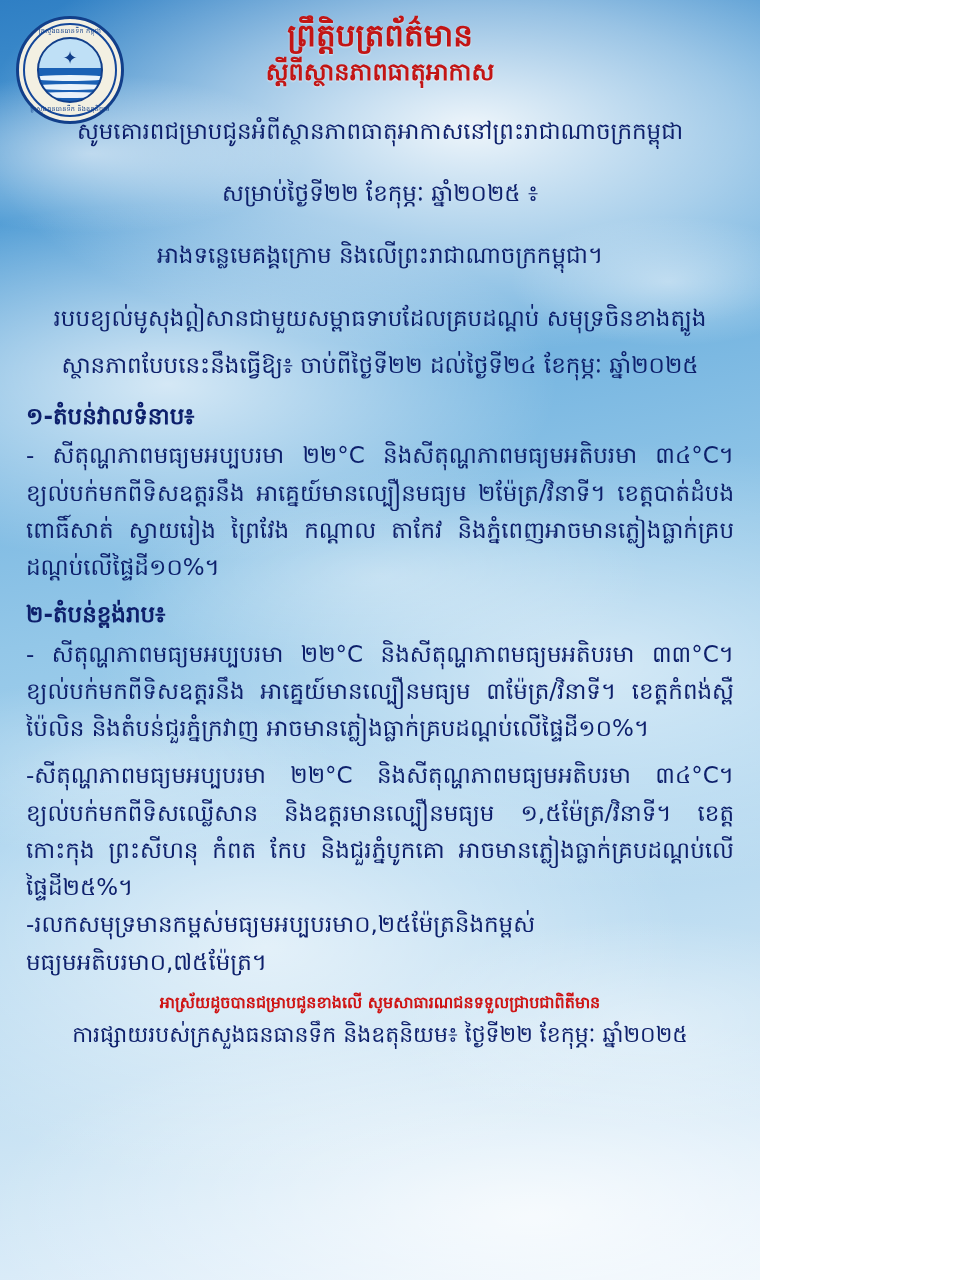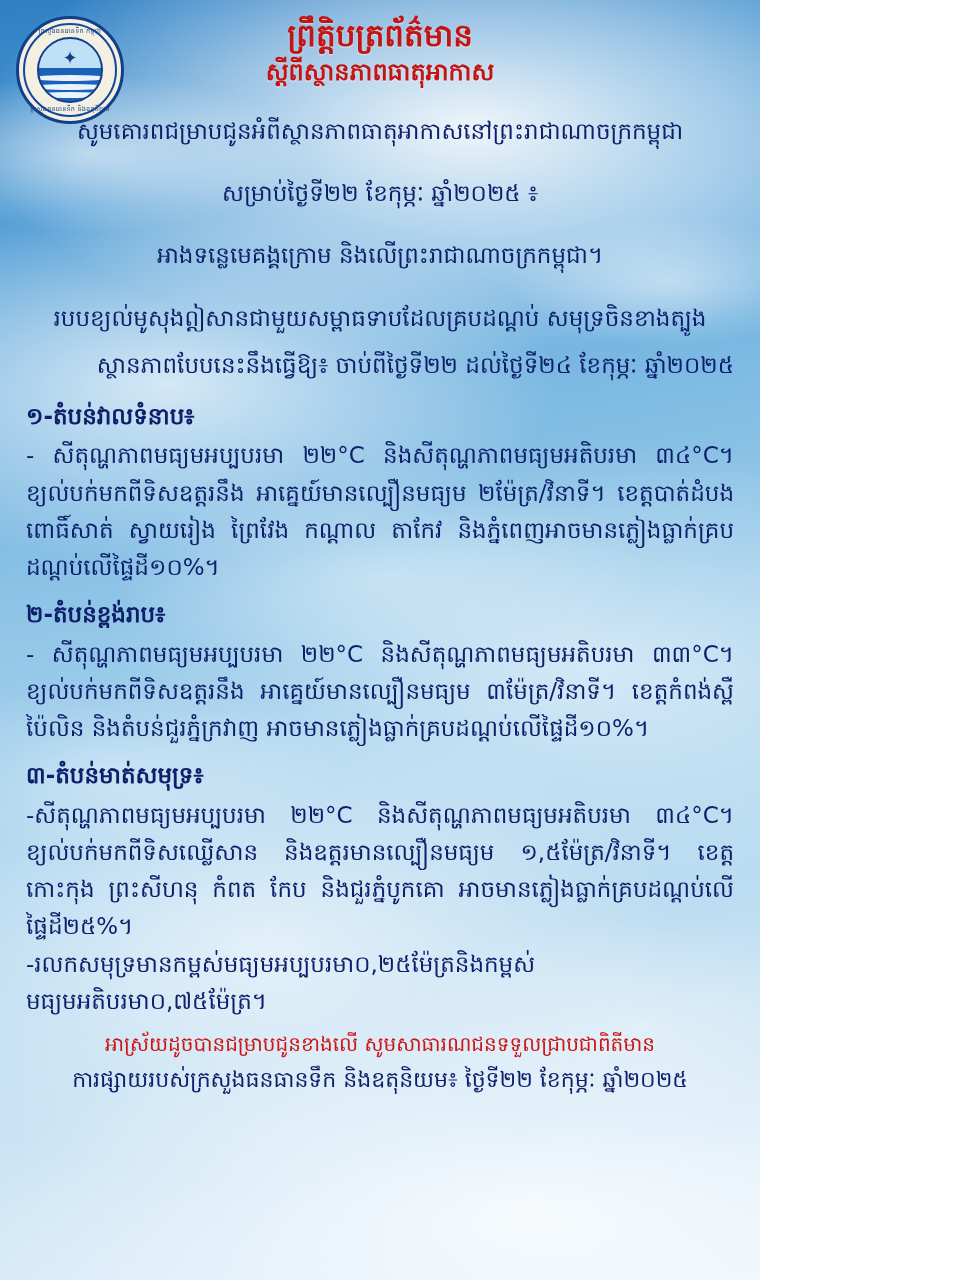--- a/index.html
+++ b/index.html
@@ -143,21 +143,21 @@
   }
   .intro .line { display: block; margin-top: 25px; }
 
   .body-block {
     margin-top: 10px;
     color: #0d1f6b;
     font-size: 23px;
     line-height: 1.62;
   }
   .period {
-    text-align: right;
+    text-align: center;
     margin-bottom: 14px;
   }
   .section {
     margin-bottom: 10px;
   }
   .section-title {
     font-weight: bold;
     font-size: 23px;
     margin-bottom: 2px;
     color: #0d1f6b;
@@ -166,23 +166,23 @@
     text-align: justify;
     text-align-last: left;
     line-height: 1.62;
   }
   .footer {
     margin-top: 10px;
     text-align: center;
   }
   .footer-red {
     color: #cf1414;
-    font-size: 20px;
+    font-size: 16px;
     line-height: 1.45;
-    font-weight: normal;
+    font-weight: bold;
   }
   .footer-blue {
     color: #0d1f6b;
     font-size: 22px;
     line-height: 1.5;
     margin-top: 4px;
   }
 </style>
 </head>
 <body>
@@ -224,21 +224,20 @@
         <div class="section-title">១-តំបន់វាលទំនាប៖</div>
         <div class="para">- សីតុណ្ហភាពមធ្យមអប្បបរមា ២២°C និងសីតុណ្ហភាពមធ្យមអតិបរមា ៣៤°C។ ខ្យល់បក់មកពីទិសឧត្ដរនឹង អាគ្នេយ៍មានល្បឿនមធ្យម ២ម៉ែត្រ/វិនាទី។ ខេត្តបាត់ដំបង ពោធិ៍សាត់ ស្វាយរៀង ព្រៃវែង កណ្ដាល តាកែវ និងភ្នំពេញអាចមានភ្លៀងធ្លាក់គ្រប ដណ្ដប់លើផ្ទៃដី១០%។</div>
       </div>
 
       <div class="section">
         <div class="section-title">២-តំបន់ខ្ពង់រាប៖</div>
         <div class="para">- សីតុណ្ហភាពមធ្យមអប្បបរមា ២២°C និងសីតុណ្ហភាពមធ្យមអតិបរមា ៣៣°C។ ខ្យល់បក់មកពីទិសឧត្ដរនឹង អាគ្នេយ៍មានល្បឿនមធ្យម ៣ម៉ែត្រ/វិនាទី។ ខេត្តកំពង់ស្ពឺ ប៉ៃលិន និងតំបន់ជួរភ្នំក្រវាញ អាចមានភ្លៀងធ្លាក់គ្របដណ្ដប់លើផ្ទៃដី១០%។</div>
       </div>
 
       <div class="section">
-        <div class="section-title">៣-តំបន់មាត់សមុទ្រ៖</div>
         <div class="para">-សីតុណ្ហភាពមធ្យមអប្បបរមា ២២°C និងសីតុណ្ហភាពមធ្យមអតិបរមា ៣៤°C។ ខ្យល់បក់មកពីទិសឈ្លើសាន និងឧត្ដរមានល្បឿនមធ្យម ១,៥ម៉ែត្រ/វិនាទី។ ខេត្តកោះកុង ព្រះសីហនុ កំពត កែប និងជួរភ្នំបូកគោ អាចមានភ្លៀងធ្លាក់គ្របដណ្ដប់លើផ្ទៃដី២៥%។</div>
         <div class="para">-រលកសមុទ្រមានកម្ពស់មធ្យមអប្បបរមា០,២៥ម៉ែត្រនិងកម្ពស់មធ្យមអតិបរមា០,៧៥ម៉ែត្រ។</div>
       </div>
 
       <div class="footer">
         <div class="footer-red">អាស្រ័យដូចបានជម្រាបជូនខាងលើ សូមសាធារណជនទទួលជ្រាបជាពិតីមាន</div>
         <div class="footer-blue">ការផ្សាយរបស់ក្រសួងធនធានទឹក និងឧតុនិយម៖ ថ្ងៃទី២២ ខែកុម្ភៈ ឆ្នាំ២០២៥</div>
       </div>
 
     </div>

